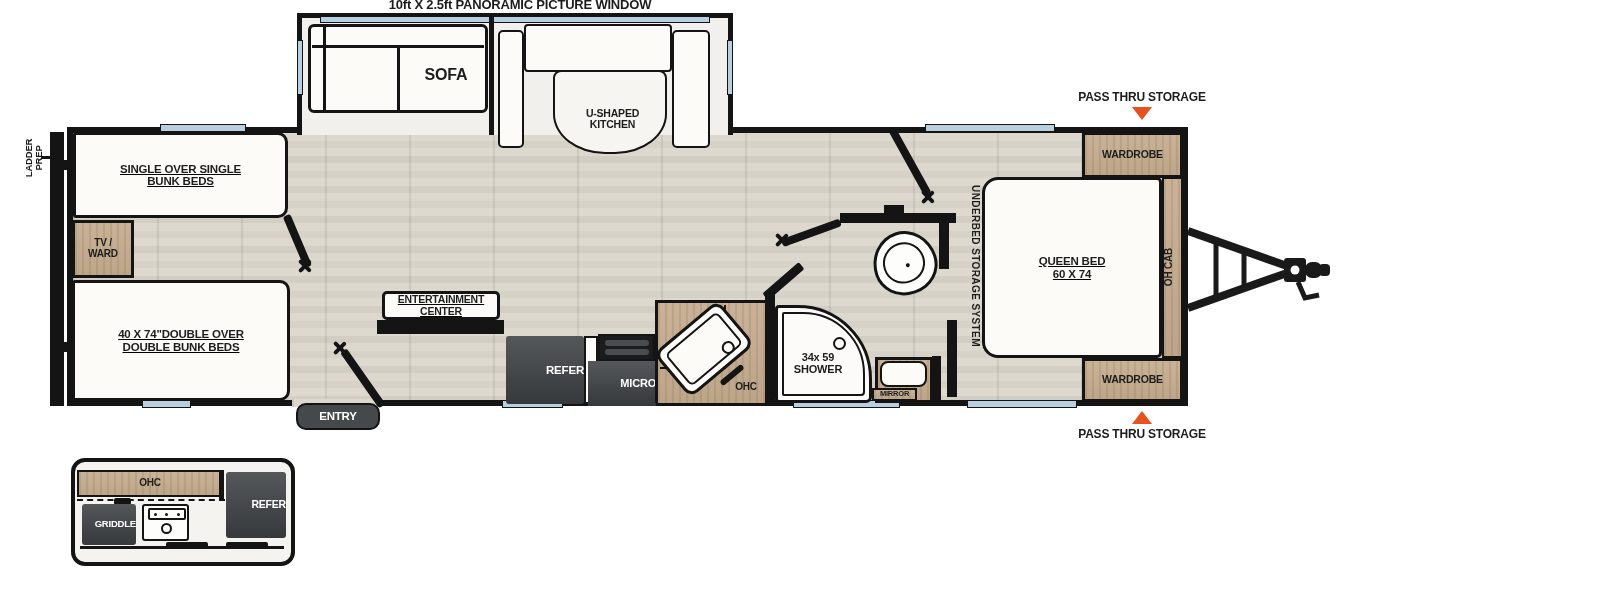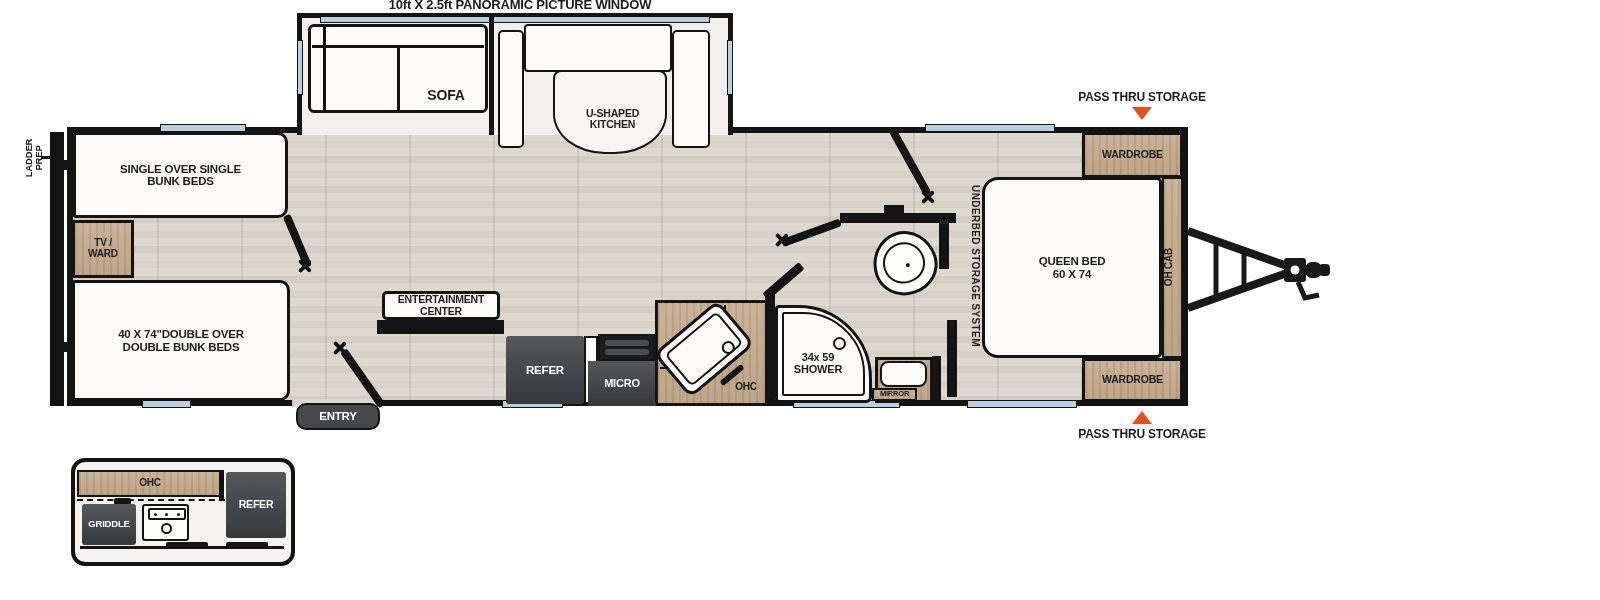--- a/index.html
+++ b/index.html
@@ -10,22 +10,22 @@
   .lbl{font-weight:bold;color:#1c1c1c;text-align:center;white-space:pre-line;
        line-height:1.08;letter-spacing:-0.2px;}
   .white-lbl{color:#ffffff;}
   .wall{position:absolute;background:#141414;}
   .floor{background:
      repeating-linear-gradient(90deg, rgba(95,88,75,.12) 0 2px, rgba(0,0,0,0) 2px 84px),
      repeating-linear-gradient(180deg,#dcd8ce 0 8px,#d6d2c7 8px 15px,#ded9cf 15px 23px,#d2cec3 23px 30px);}
   .wood{background:
      repeating-linear-gradient(90deg, rgba(125,95,58,.17) 0 2px, rgba(0,0,0,0) 2px 7px),
      linear-gradient(180deg,#c9b297,#bca588);}
-  .whitebox{background:#fcfbf8;border:3.5px solid #141414;}
-  .dark{background:linear-gradient(180deg,#55585a,#36393b);}
+  .whitebox{background:#fcfbf8;border:3.5px solid #141414;text-decoration:underline;}
+  .dark{background:linear-gradient(180deg,#55585a,#36393b);justify-content:flex-end;}
   .window{position:absolute;background:#b7cfdf;border:1.5px solid #141414;box-sizing:border-box;}
   .door{position:absolute;height:8px;background:#141414;border-radius:3px;transform-origin:4px 4px;}
   .cross{position:absolute;width:16px;height:16px;}
   .cross::before,.cross::after{content:"";position:absolute;left:7px;top:0;width:3.5px;height:16px;
        background:#141414;border-radius:2px;}
   .cross::before{transform:rotate(45deg);}
   .cross::after{transform:rotate(-45deg);}
   .tri-down{position:absolute;width:0;height:0;border-left:10px solid transparent;
        border-right:10px solid transparent;border-top:13px solid #e8501e;}
   .tri-up{position:absolute;width:0;height:0;border-left:10px solid transparent;
@@ -58,21 +58,21 @@
 
   <div class="abs" style="left:277px;top:13px;width:436px;height:122px;border:5px solid #141414;border-bottom:none;box-sizing:border-box;background:#f2f0ec;"></div>
   <div class="window" style="left:300px;top:16px;width:390px;height:7px;"></div>
   <div class="window" style="left:277px;top:40px;width:6px;height:55px;"></div>
   <div class="window" style="left:707px;top:40px;width:6px;height:55px;"></div>
 
   <div class="box whitebox" style="left:288px;top:24px;width:180px;height:89px;border-radius:6px;border-width:3px;"></div>
   <div class="wall" style="left:303px;top:27px;width:3px;height:83px;"></div>
   <div class="wall" style="left:292px;top:45px;width:172px;height:3px;"></div>
   <div class="wall" style="left:377px;top:48px;width:3px;height:62px;"></div>
-  <div class="abs lbl" style="left:398px;top:88px;width:56px;font-size:14px;">SOFA</div>
+  <div class="abs lbl" style="left:398px;top:66px;width:56px;font-size:16px;">SOFA</div>
 
   <div class="wall" style="left:469px;top:16px;width:5px;height:119px;"></div>
   <div class="box whitebox" style="left:478px;top:30px;width:26px;height:118px;border-width:2.5px;border-radius:5px;"></div>
   <div class="box whitebox" style="left:504px;top:24px;width:148px;height:48px;border-width:2.5px;border-radius:4px;"></div>
   <div class="box whitebox" style="left:652px;top:30px;width:38px;height:118px;border-width:2.5px;border-radius:5px;"></div>
   <div class="box whitebox" style="left:533px;top:70px;width:114px;height:84px;border-width:2.5px;background:#f6f5f1;border-radius:8px 8px 52px 52px / 8px 8px 40px 40px;"></div>
   <div class="abs lbl" style="left:545px;top:108px;width:95px;font-size:10.5px;">U-SHAPED
 KITCHEN</div>
 
   <div class="box whitebox" style="left:53px;top:132px;width:215px;height:86px;border-radius:3px 10px 10px 3px;">

